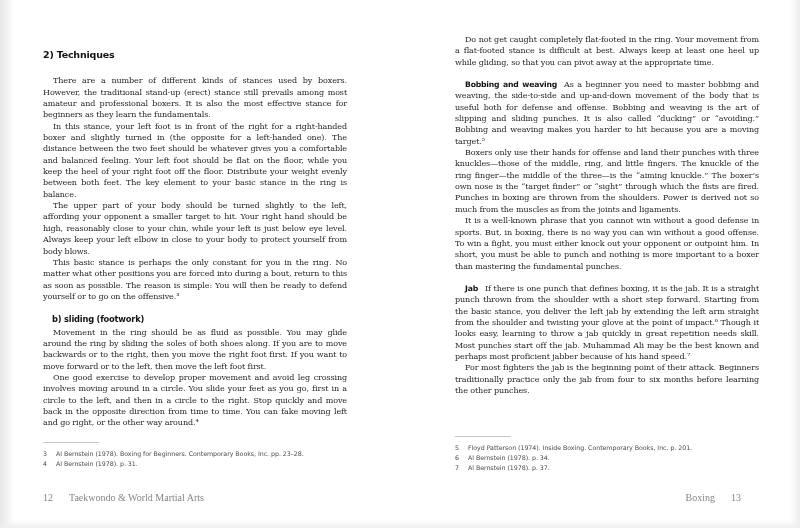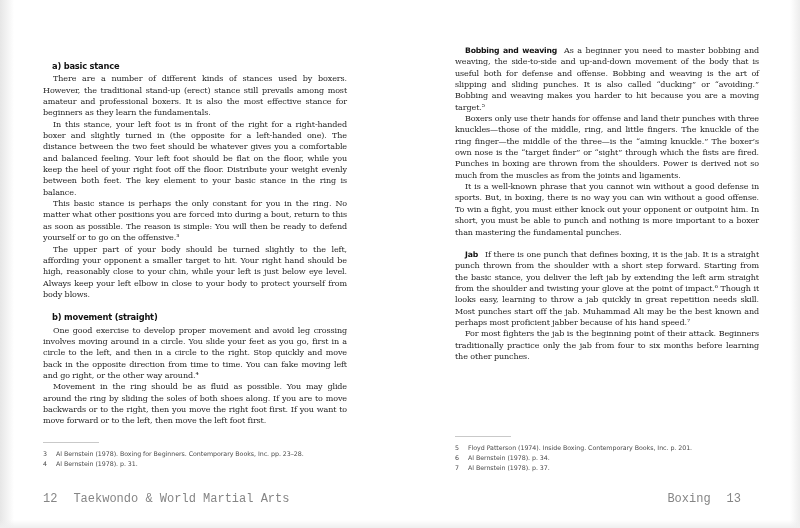--- a/index.html
+++ b/index.html
@@ -21,60 +21,61 @@
   .runin{font-family:"DejaVu Sans",sans-serif;font-weight:bold;font-size:7.7px;color:#121212;padding-right:7px;letter-spacing:-0.2px;}
 
   .footnotes{position:absolute;width:304px;font-family:"DejaVu Sans",sans-serif;font-size:6.3px;color:#4a4a4a;letter-spacing:-0.05px;}
   #left-footnotes{left:43px;top:442px;}
   #right-footnotes{left:455px;top:436px;}
   .fn-rule{width:56px;height:1px;background:#c9c9c9;margin-bottom:6px;}
   .fn-row{display:flex;line-height:10px;}
   .fn-num{width:13px;flex:none;}
   .fn-text{flex:1;}
 
-  .footer{position:absolute;top:492px;font-family:Liberation Mono, monospace;font-size:12px;color:#858585;letter-spacing:0;}
+  .footer{position:absolute;top:492px;font-family:Liberation Serif, serif;font-size:10px;color:#858585;letter-spacing:0;}
   .footer-left{left:43px;}
   .footer-right{right:59px;}
   .footer-left .running{margin-left:16px;}
   .footer-right .pagenum{margin-left:16px;}
 </style>
 </head>
 <body>
 
 <div class="spread">
 
   <section>
     <div class="body-col" id="left-body">
-        <h2 class="heading">a) basic stance</h2>
+        <h1 class="title">2) Techniques</h1>
         <p class="para">There are a number of different kinds of stances used by boxers. However, the traditional stand-up (erect) stance still prevails among most amateur and professional boxers. It is also the most effective stance for beginners as they learn the fundamentals.</p>
         <p class="para">In this stance, your left foot is in front of the right for a right-handed boxer and slightly turned in (the opposite for a left-handed one). The distance between the two feet should be whatever gives you a comfortable and balanced feeling. Your left foot should be flat on the floor, while you keep the heel of your right foot off the floor. Distribute your weight evenly between both feet. The key element to your basic stance in the ring is balance.</p>
+        <p class="para">The upper part of your body should be turned slightly to the left, affording your opponent a smaller target to hit. Your right hand should be high, reasonably close to your chin, while your left is just below eye level. Always keep your left elbow in close to your body to protect yourself from body blows.</p>
         <p class="para">This basic stance is perhaps the only constant for you in the ring. No matter what other positions you are forced into during a bout, return to this as soon as possible. The reason is simple: You will then be ready to defend yourself or to go on the offensive.³</p>
-        <p class="para">The upper part of your body should be turned slightly to the left, affording your opponent a smaller target to hit. Your right hand should be high, reasonably close to your chin, while your left is just below eye level. Always keep your left elbow in close to your body to protect yourself from body blows.</p>
-        <h2 class="heading">b) movement (straight)</h2>
+        <h2 class="heading">b) sliding (footwork)</h2>
+        <p class="para">Movement in the ring should be as fluid as possible. You may glide around the ring by sliding the soles of both shoes along. If you are to move backwards or to the right, then you move the right foot first. If you want to move forward or to the left, then move the left foot first.</p>
         <p class="para">One good exercise to develop proper movement and avoid leg crossing involves moving around in a circle. You slide your feet as you go, first in a circle to the left, and then in a circle to the right. Stop quickly and move back in the opposite direction from time to time. You can fake moving left and go right, or the other way around.⁴</p>
-        <p class="para">Movement in the ring should be as fluid as possible. You may glide around the ring by sliding the soles of both shoes along. If you are to move backwards or to the right, then you move the right foot first. If you want to move forward or to the left, then move the left foot first.</p>
       </div>
     <div class="footnotes" id="left-footnotes">
       <div class="fn-rule"></div>
     <div class="fn-row">
           <span class="fn-num">3</span>
           <span class="fn-text">Al Bernstein (1978). Boxing for Beginners. Contemporary Books, Inc. pp. 23–28.</span>
         </div>
         <div class="fn-row">
           <span class="fn-num">4</span>
           <span class="fn-text">Al Bernstein (1978). p. 31.</span>
         </div>
       </div>
     <div class="footer footer-left">
       <span class="pagenum">12</span><span class="running">Taekwondo &amp; World Martial Arts</span>
     </div>
   </section>
 
   <section>
     <div class="body-col" id="right-body">
+        <p class="para">Do not get caught completely flat-footed in the ring. Your movement from a flat-footed stance is difficult at best. Always keep at least one heel up while gliding, so that you can pivot away at the appropriate time.</p>
         <p class="para spaced"><span class="runin">Bobbing and weaving</span>As a beginner you need to master bobbing and weaving, the side-to-side and up-and-down movement of the body that is useful both for defense and offense. Bobbing and weaving is the art of slipping and sliding punches. It is also called “ducking” or “avoiding.” Bobbing and weaving makes you harder to hit because you are a moving target.⁵</p>
         <p class="para">Boxers only use their hands for offense and land their punches with three knuckles—those of the middle, ring, and little fingers. The knuckle of the ring finger—the middle of the three—is the “aiming knuckle.” The boxer’s own nose is the “target finder” or “sight” through which the fists are fired. Punches in boxing are thrown from the shoulders. Power is derived not so much from the muscles as from the joints and ligaments.</p>
         <p class="para">It is a well-known phrase that you cannot win without a good defense in sports. But, in boxing, there is no way you can win without a good offense. To win a fight, you must either knock out your opponent or outpoint him. In short, you must be able to punch and nothing is more important to a boxer than mastering the fundamental punches.</p>
         <p class="para spaced"><span class="runin">Jab</span>If there is one punch that defines boxing, it is the jab. It is a straight punch thrown from the shoulder with a short step forward. Starting from the basic stance, you deliver the left jab by extending the left arm straight from the shoulder and twisting your glove at the point of impact.⁶ Though it looks easy, learning to throw a jab quickly in great repetition needs skill. Most punches start off the jab. Muhammad Ali may be the best known and perhaps most proficient jabber because of his hand speed.⁷</p>
         <p class="para">For most fighters the jab is the beginning point of their attack. Beginners traditionally practice only the jab from four to six months before learning the other punches.</p>
       </div>
     <div class="footnotes" id="right-footnotes">
       <div class="fn-rule"></div>
     <div class="fn-row">
           <span class="fn-num">5</span>

